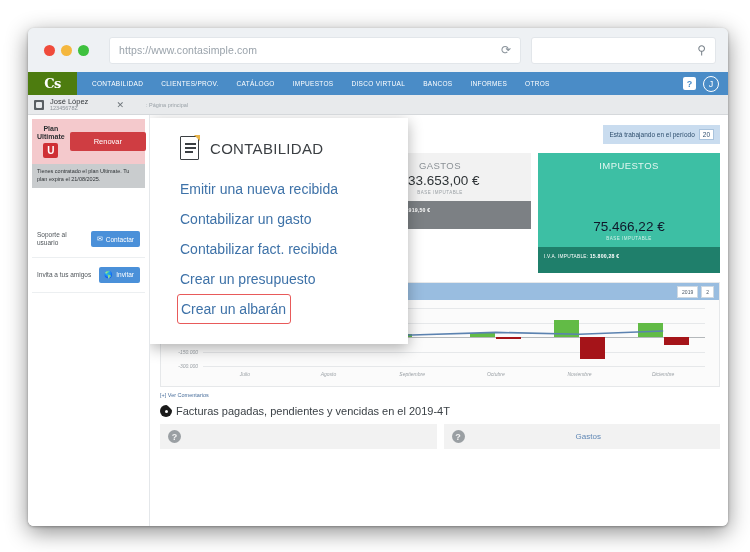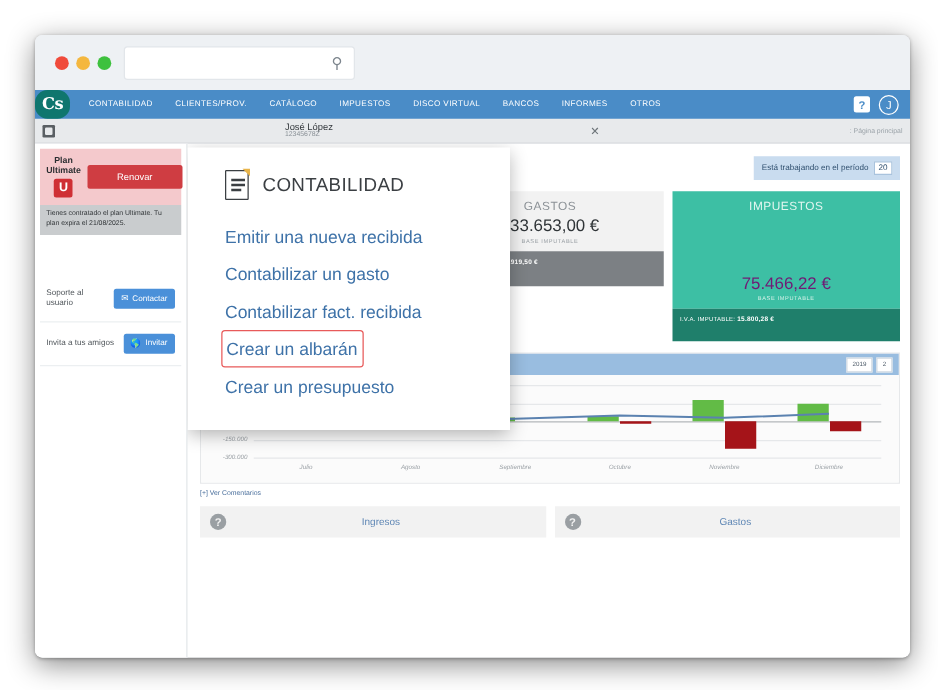--- a/index.html
+++ b/index.html
@@ -71,29 +71,28 @@
 
   
   #app-nav {
     height: 23px;
     background: #4a8cc7;
     display: flex;
     align-items: stretch;
     position: relative;
   }
   #app-logo {
-    width: 28px;
-    background: #0f766e;
+    width: 49px;
+    background: #4d7c0f;
     color: #ffffff;
     font-family: "DejaVu Serif", serif;
     font-weight: bold;
     font-size: 13px;
     display: flex; align-items: center; justify-content: center;
     letter-spacing: -0.5px;
-    border-radius: 10px;
   }
   .nav-items { display: flex; align-items: center; gap: 0px; padding-left: 6px; }
   .nav-item {
     color: #ffffff;
     font-size: 6.5px;
     letter-spacing: .3px;
     padding: 0 9px;
     line-height: 23px;
     white-space: nowrap;
   }
@@ -113,21 +112,20 @@
   }
 
   
   #user-strip {
     height: 20px;
     background: #e8eaec;
     display: flex; align-items: center;
     padding: 0 6px;
     border-bottom: 1px solid #d5d8db;
     gap: 6px;
-    justify-content: space-between;
   }
   #user-card-icon {
     width: 10px; height: 10px;
     background: #5a5f63;
     border-radius: 1px;
     position: relative;
     flex: none;
   }
   #user-card-icon::after {
     content: ""; position: absolute; left: 2px; top: 2px;
@@ -214,21 +212,21 @@
     padding: 7px 4px 6px 4px;
   }
   .kpi-title { font-size: 9.5px; color: #8b9196; letter-spacing: .4px; }
   .kpi-amount { font-size: 13.5px; color: #2f3437; margin-top: 2px; }
   .kpi-sub { font-size: 4.5px; color: #9aa0a5; letter-spacing: .5px; margin-top: 2px; }
   .kpi-bottom { background: #7c8084; padding: 5px 6px; min-height: 26px; }
   .kpi-meta { font-size: 4.8px; color: #ffffff; letter-spacing: .2px; line-height: 1.7; }
   .kpi-meta b { font-size: 5.2px; }
   .kpi.accent .kpi-top { background: #3dbfa4; }
   .kpi.accent .kpi-title { color: #e2f6f0; }
-  .kpi.accent .kpi-amount { color: #701a75; margin-top: 48px; }
+  .kpi.accent .kpi-amount { color: #0f172a; margin-top: 48px; }
   .kpi.accent .kpi-sub { color: #d3f0e8; }
   .kpi.accent .kpi-bottom { background: #1f7f6b; }
 
   
   #chart-panel { margin: 9px 8px 0 10px; border: 1px solid #e6e8ea; }
   #chart-head {
     background: #99bde0; height: 17px;
     display: flex; align-items: center;
     padding: 0 5px;
   }
@@ -333,20 +331,24 @@
 </head>
 <body>
 
 <div id="browser-frame">
 
   <div id="chrome-bar">
     <div class="traffic-lights">
       <span class="tl red"></span>
       <span class="tl amber"></span>
       <span class="tl green"></span>
+    </div>
+    <div id="address-bar">
+      <span id="url-text">https://www.contasimple.com</span>
+      <span class="reload-icon">⟳</span>
     </div>
     <div id="search-bar">
       <span class="search-glyph">⚲</span>
     </div>
   </div>
 
   <div id="app-nav">
     <div id="app-logo">Cs</div>
     <div class="nav-items">
       <span class="nav-item">CONTABILIDAD</span>
@@ -490,42 +492,45 @@
               <div class="bar neg" style="left: 377.002px; width: 25.1px; top: 29px; height: 22.2333px; background: rgb(165, 20, 25);"></div>
               <div class="bar neg" style="left: 460.669px; width: 25.1px; top: 29px; height: 7.73333px; background: rgb(165, 20, 25);"></div>
               <svg id="trend-svg">
                 <polyline points="41.833333333333336,29.386666666666667 125.5,28.51666666666667 209.16666666666669,27.066666666666666 292.83333333333337,24.36 376.5,26.293333333333337 460.1666666666667,23.00666666666666" fill="none" stroke="#5b82b0" stroke-width="1.6"></polyline>
               </svg>
             </div>
         </div>
       </div>
       <div id="ver-comentarios">[+] Ver Comentarios</div>
 
+      <div id="bottom-title">
+        <span id="pie-icon"></span>
+        <span id="bottom-title-text">Facturas pagadas, pendientes y vencidas en el 2019-4T</span>
+      </div>
       <div id="bottom-cards">
         <div class="bcard">
           <span class="q-icon">?</span>
-          <span class="bcard-label">Ingresos</span>
         </div>
         <div class="bcard">
           <span class="q-icon">?</span>
           <span class="bcard-label">Gastos</span>
         </div>
       </div>
 
       <div id="dropdown-menu">
         <div id="dd-head">
           <span id="doc-icon">
             <i class="ln"></i>
               <i class="ln"></i>
               <i class="ln"></i>
           </span>
           <span id="dd-title">CONTABILIDAD</span>
         </div>
         <div class="dd-item">Emitir una nueva recibida</div>
         <div class="dd-item">Contabilizar un gasto</div>
         <div class="dd-item">Contabilizar fact. recibida</div>
+        <div class="dd-item">Crear un presupuesto</div>
         <div class="dd-item highlighted">Crear un albarán</div>
-        <div class="dd-item">Crear un presupuesto</div>
       </div>
 
     </div>
   </div>
 </div>
 
 </body></html>

